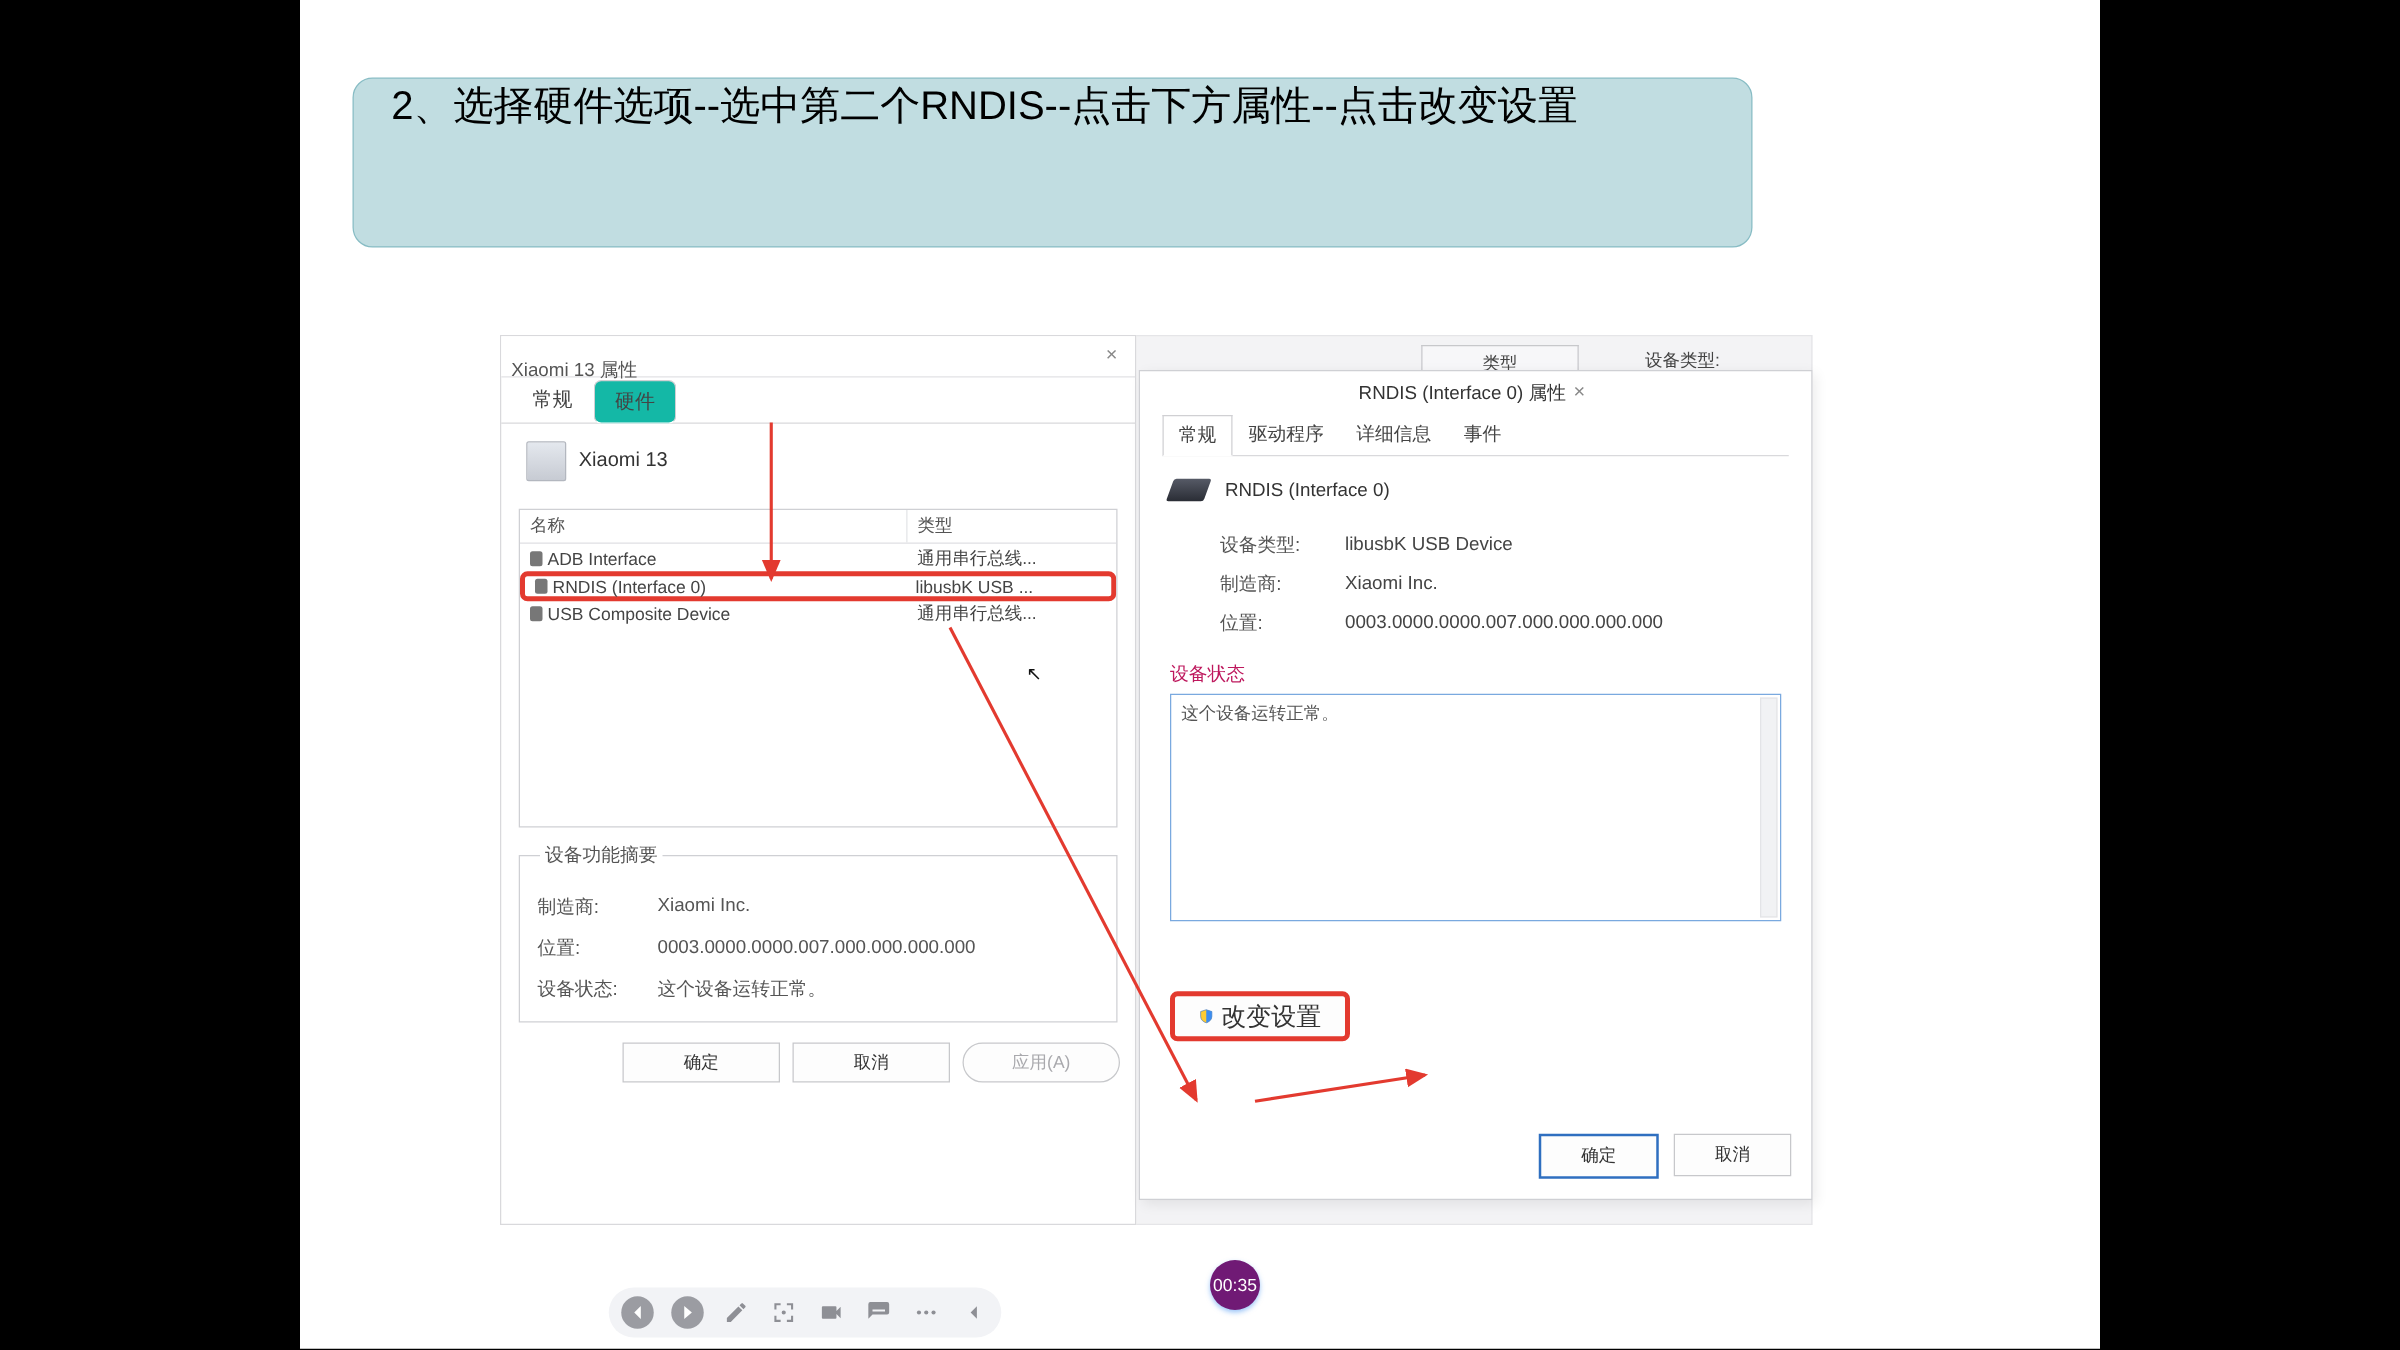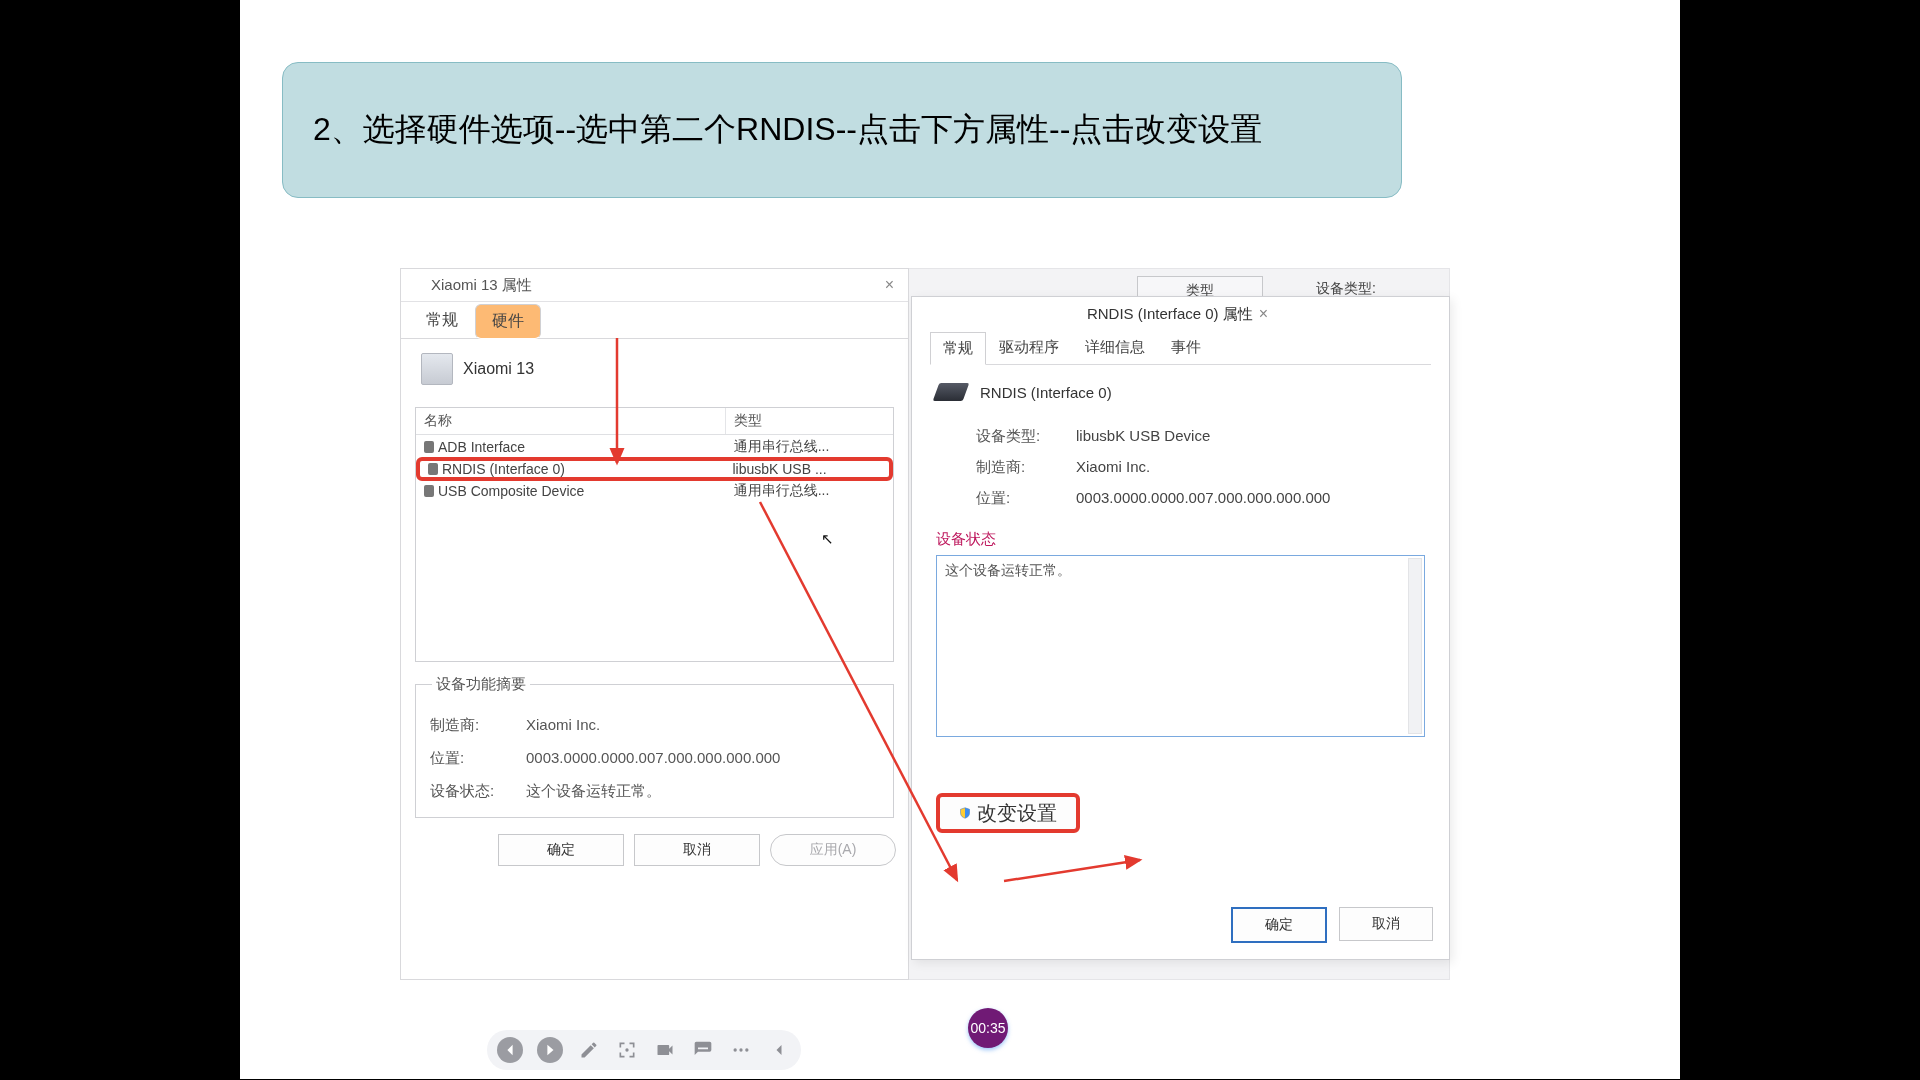--- a/index.html
+++ b/index.html
@@ -24,21 +24,21 @@
   .callout {
     position: absolute;
     left: 42px;
     top: 62px;
     width: 1120px;
     height: 136px;
     background: #c1dde1;
     border: 1px solid #87bcc4;
     border-radius: 16px;
     display: flex;
-    align-items: center;
+    align-items: flex-start;
     padding: 0 30px;
     box-sizing: border-box;
     font-size: 32px;
     color: #000;
   }
   
   .shotbg {
     position: absolute;
     left: 160px;
     top: 268px;
@@ -62,41 +62,41 @@
     height: 32px;
     display: flex;
     align-items: center;
     padding: 0 8px;
     font-size: 15px;
     color: #555;
     background: #fff;
     border-bottom: 1px solid #e2e2e5;
     justify-content: space-between;
   }
-  .titlebar .left { display: flex; align-items: flex-start; gap: 6px; }
+  .titlebar .left { display: flex; align-items: flex-start; gap: 6px; flex-direction: column; }
   .closeX { font-size: 16px; color: #888; padding: 0 6px; cursor: default; }
   .tabs1 {
     display: flex;
     align-items: flex-end;
     height: 36px;
     padding-left: 8px;
     border-bottom: 1px solid #d9d9dc;
     position: relative;
   }
   .tab1item {
     padding: 6px 16px;
     font-size: 16px;
     color: #444;
     border: 1px solid transparent;
     background: transparent;
   }
   .tab1item.active {
     border: 1px solid #d0d0d3;
     border-bottom: 1px solid #fff;
-    background: #fdba74;
+    background: #14b8a6;
     position: relative;
     top: 1px;
   }
   .hl-red-box {
     border: 4px solid #e33a2f;
     border-radius: 6px;
   }
   .section-body {
     padding: 14px 14px 6px 14px;
   }

